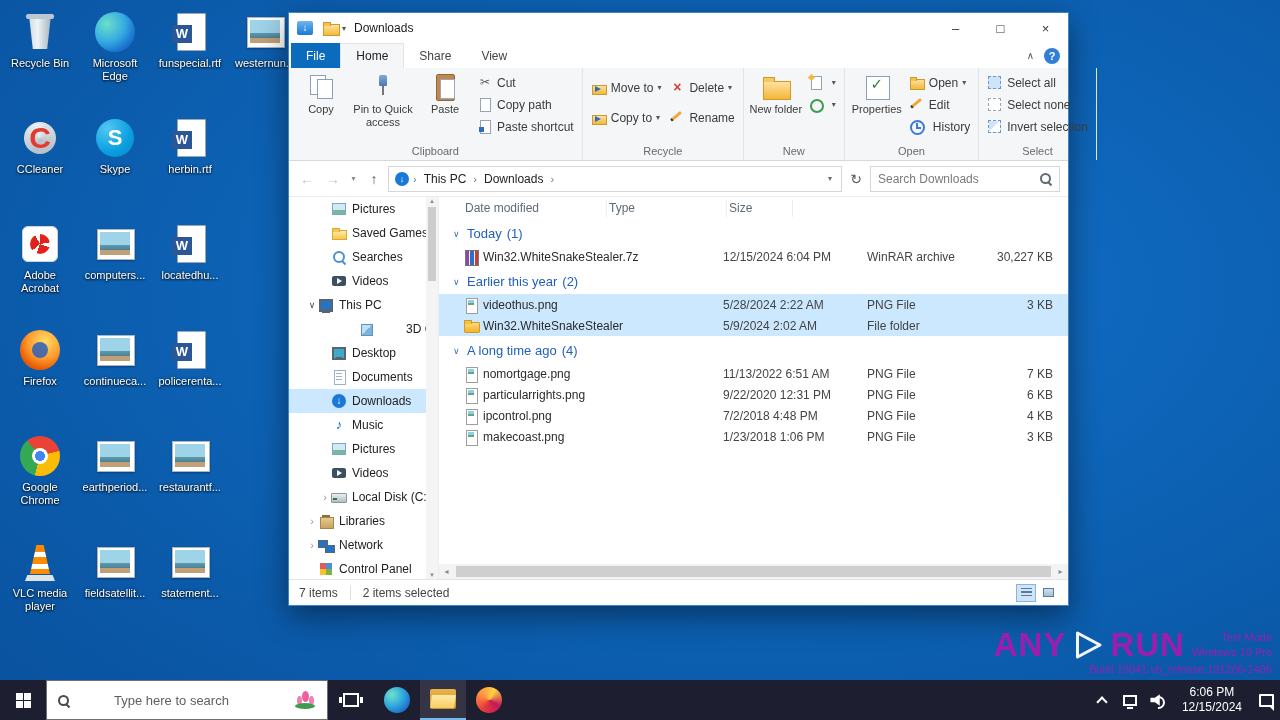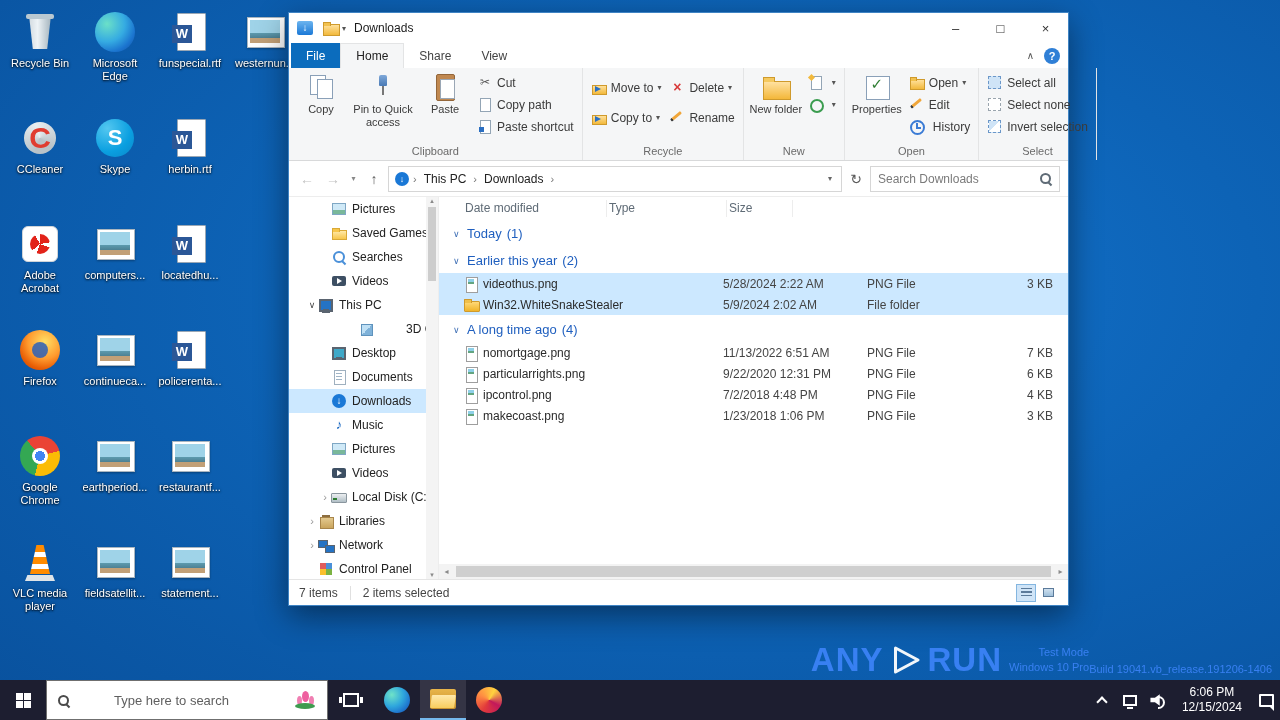--- a/index.html
+++ b/index.html
@@ -188,21 +188,21 @@
 
   .statusbar{flex:0 0 26px;border-top:1px solid #e5e5e5;display:flex;align-items:center;padding:0 10px;font-size:12px;color:#444;gap:12px;background:#fff;}
   .sb-div{width:1px;height:14px;background:#e0e0e0;}
   .sb-views{margin-left:auto;display:flex;}
   .sb-view{width:20px;height:18px;border:1px solid transparent;display:flex;align-items:center;justify-content:center;margin-left:2px;}
   .sb-view.active{background:#cfe4f7;border-color:#84b6e0;}
   .gi-details{width:11px;height:9px;background:repeating-linear-gradient(180deg,#5b7a9a 0 1.5px,transparent 1.5px 3.5px);}
   .gi-thumbs{width:11px;height:9px;border:1px solid #5b7a9a;background:linear-gradient(#cfe0ef,#9fc0da);}
 
   
-  .watermark{position:absolute;right:8px;bottom:3px;display:flex;align-items:flex-end;color:#3b82f6;opacity:.95;}
+  .watermark{position:absolute;right:8px;bottom:3px;display:flex;flex-direction:column;align-items:flex-end;color:#a21caf;opacity:.95;}
   .wm-row{display:flex;align-items:center;gap:7px;}
   .wm-brand{font-size:33px;font-weight:bold;letter-spacing:1px;line-height:34px;}
   .wm-col{display:flex;flex-direction:column;align-items:flex-end;font-size:11px;line-height:15px;}
   .wm-build{font-size:11px;line-height:15px;}
 
   
   .taskbar{position:absolute;left:0;right:0;bottom:0;height:40px;background:#1d1e30;display:flex;align-items:stretch;z-index:60;}
   .tb-btn{width:46px;display:flex;align-items:center;justify-content:center;position:relative;}
   .winlogo{width:15px;height:15px;display:grid;grid-template-columns:7px 7px;grid-template-rows:7px 7px;gap:1px;}
   .winlogo span{background:#fff;}
@@ -596,20 +596,27 @@
           <span class="col date" data-name="column-header-date-modified">Date modified</span>
           <span class="col type" data-name="column-header-type">Type</span>
           <span class="col size" data-name="column-header-size">Size</span>
         </div>
         <div class="fl-body" data-name="file-groups">
             <div class="group-header" data-name="group-header-today">
               <span class="g-chev" data-name="collapse-chevron-icon">∨</span>
               <span class="g-name">Today</span>
               <span class="g-count">(1)</span>
             </div>
+            <div class="file-row" data-name="file-row-win32-whitesnakestealer-7z">
+              <span class="ficon ficon-rar" data-name="archive-file-icon"></span>
+              <span class="f-name">Win32.WhiteSnakeStealer.7z</span>
+              <span class="f-date">12/15/2024 6:04 PM</span>
+              <span class="f-type">WinRAR archive</span>
+              <span class="f-size">30,227 KB</span>
+            </div>
             <div class="group-header" data-name="group-header-earlier-this-year">
               <span class="g-chev" data-name="collapse-chevron-icon">∨</span>
               <span class="g-name">Earlier this year</span>
               <span class="g-count">(2)</span>
             </div>
             <div class="file-row sel" data-name="file-row-videothus-png">
               <span class="ficon ficon-png" data-name="png-file-icon"></span>
               <span class="f-name">videothus.png</span>
               <span class="f-date">5/28/2024 2:22 AM</span>
               <span class="f-type">PNG File</span>

